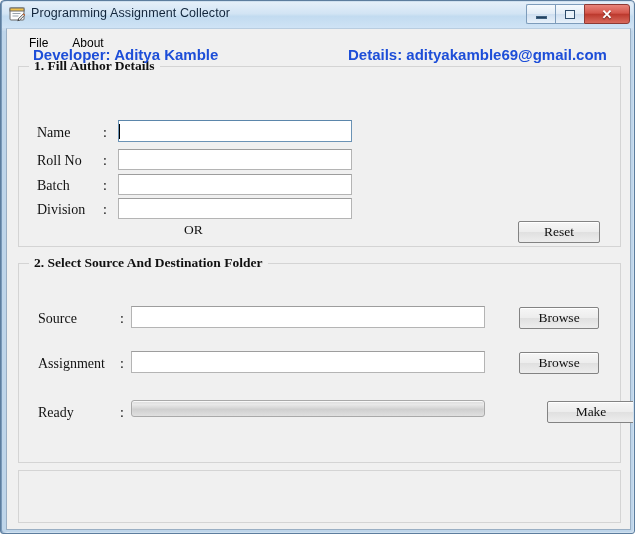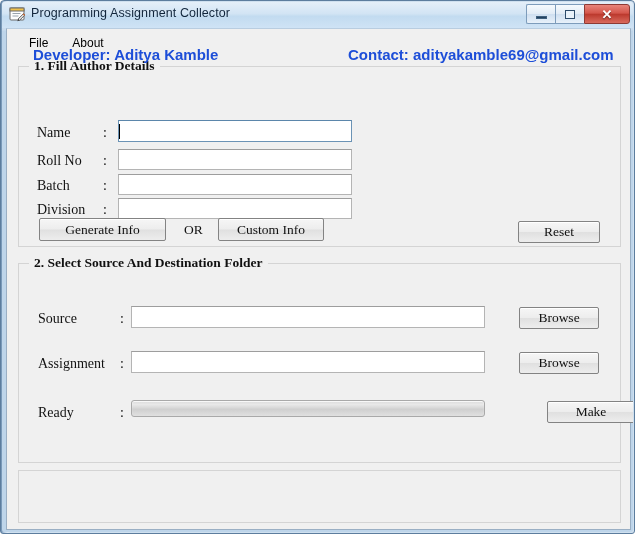--- a/index.html
+++ b/index.html
@@ -288,23 +288,21 @@
       <input class="textbox" style="left: 111px; top: 120px; width: 234px; height: 21px;" placeholder="">
 
       <span class="field-label" style="left:30px; top:149px;">Batch</span>
       <span class="colon" style="left:96px; top:149px;">:</span>
       <input class="textbox" style="left: 111px; top: 145px; width: 234px; height: 21px;" placeholder="">
 
       <span class="field-label" style="left:30px; top:173px;">Division</span>
       <span class="colon" style="left:96px; top:173px;">:</span>
       <input class="textbox" style="left: 111px; top: 169px; width: 234px; height: 21px;" placeholder="">
 
-      <div class="btn" style="left:32px; top:189px; width:127px; height:23px;">Generate Info</div>
       <span class="or-text" style="left:177px; top:193px;">OR</span>
-      <div class="btn" style="left:211px; top:189px; width:106px; height:23px;">Custom Info</div>
       <div class="btn" style="left:511px; top:192px; width:82px; height:22px;">Reset</div>
 
       <div class="groupbox" id="group-folder">
         <span class="group-title">2. Select Source And Destination Folder</span>
       </div>
 
       <span class="field-label" style="left:31px; top:282px;">Source</span>
       <span class="colon" style="left:113px; top:282px;">:</span>
       <input class="textbox" style="left: 124px; top: 277px; width: 354px; height: 22px;">
       <div class="btn" style="left:512px; top:278px; width:80px; height:22px;">Browse</div>
@@ -314,17 +312,17 @@
       <input class="textbox" style="left: 124px; top: 322px; width: 354px; height: 22px;">
       <div class="btn" style="left:512px; top:323px; width:80px; height:22px;">Browse</div>
 
       <span class="field-label" style="left:31px; top:376px;">Ready</span>
       <span class="colon" style="left:113px; top:376px;">:</span>
       <div class="progressbar" style="left:124px; top:371px; width:354px; height:17px;"></div>
       <div class="btn" style="left:540px; top:372px; width:88px; height:22px;">Make</div>
 
       <div class="footer"></div>
       <span class="footer-text" id="developer-text">Developer: Aditya Kamble</span>
-      <span class="footer-text" id="contact-text">Contact: adityakamble69@gmail.com</span>
+      <span class="footer-text" id="contact-text">Details: adityakamble69@gmail.com</span>
 
     </div>
   </div>
 </div>
 
 </body></html>

